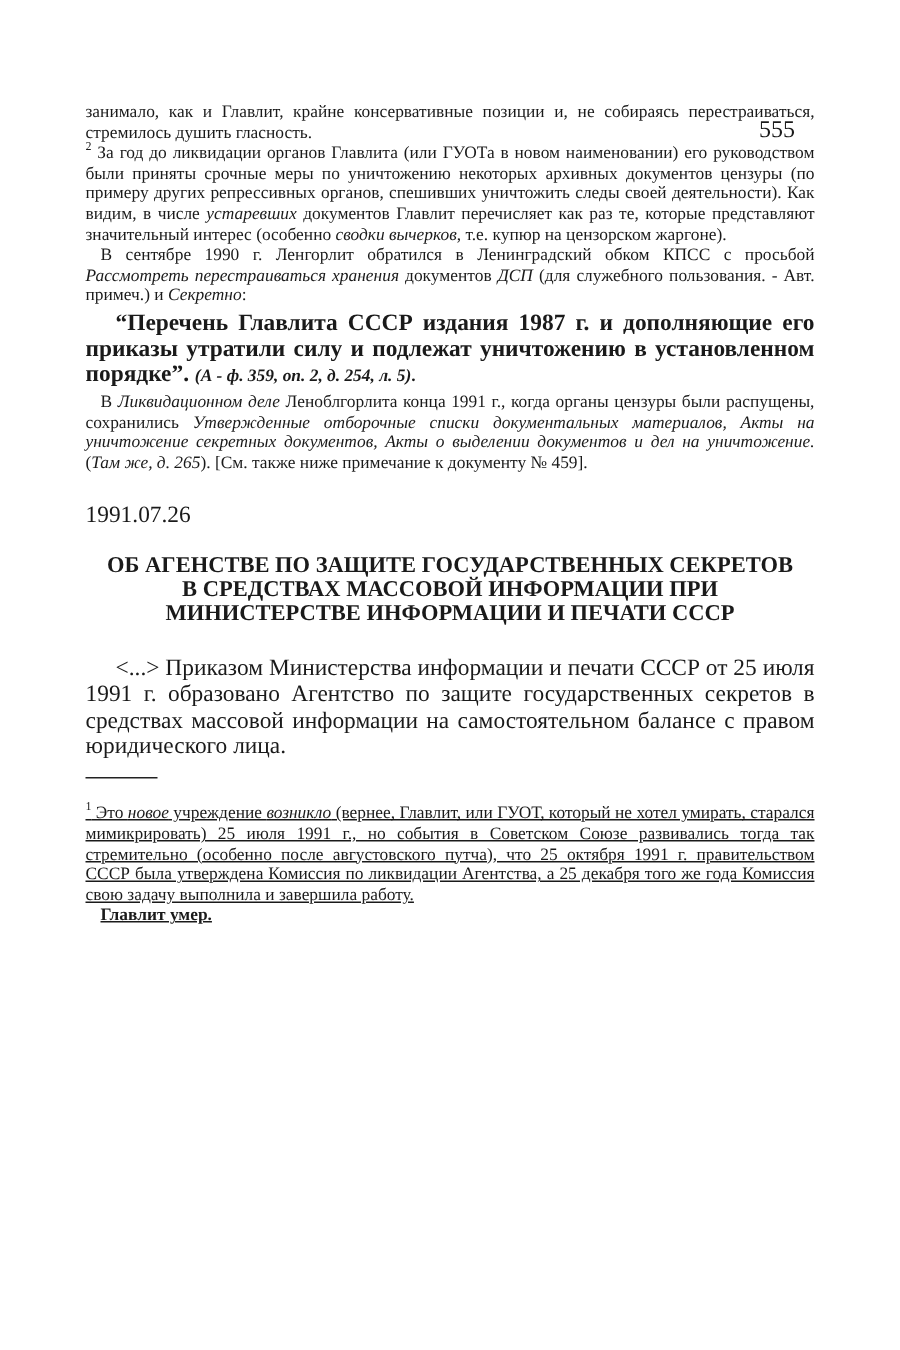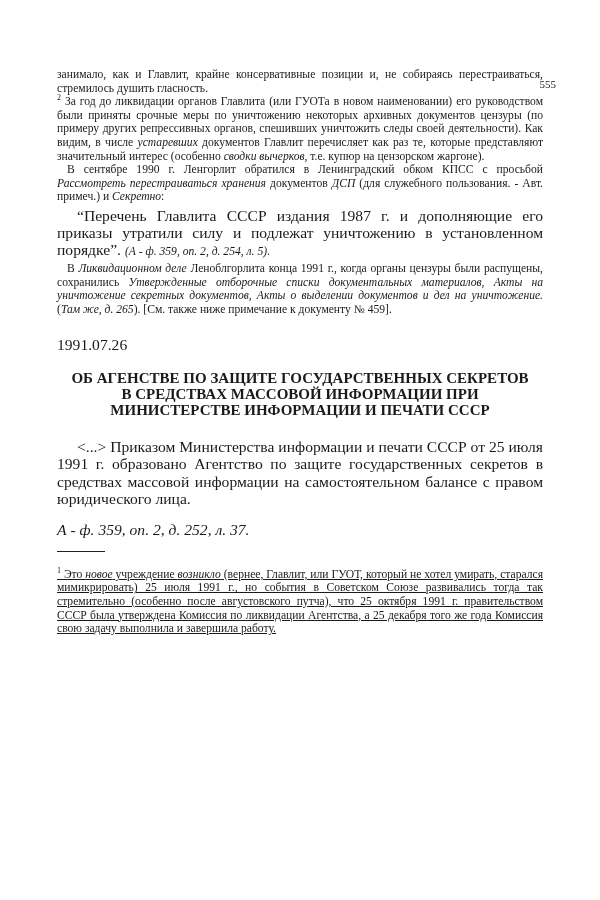--- a/index.html
+++ b/index.html
@@ -1,33 +1,33 @@
 <!DOCTYPE html>
 <html><head>
 <meta charset="utf-8">
 <style>
   html, body { margin: 0; padding: 0; background: #ffffff; }
   body { width: 600px; height: 900px; position: relative; overflow: hidden; color: #1a1a1a;
          font-family: "Liberation Serif", "DejaVu Serif", serif; }
   .page { position: absolute; left: 57px; top: 0; width: 486px; }
-  .pagenum { position: absolute; right: 44px; top: 78px; font-size: 11px; }
+  .pagenum { position: absolute; right: 70px; top: 78px; font-size: 16px; }
   .small { font-size: 11.6px; line-height: 13.6px; text-align: justify; }
   .small p { margin: 0; }
   .ind { text-indent: 10px; }
   .big { font-size: 15.6px; line-height: 17.4px; text-align: justify; }
   .big p { margin: 0; }
   .bind { text-indent: 20px; }
   i { font-style: italic; }
   .sup { font-size: 8px; vertical-align: super; line-height: 0; }
   .center { text-align: center; }
   .year { font-weight: bold; font-size: 15px; }
   .docnum { font-style: italic; font-size: 15px; }
   .title { font-weight: bold; font-size: 15px; line-height: 16px; text-align: center; }
   .rule { width: 48px; border-top: 1px solid #222; }
-  .quote { font-size: 15.6px; line-height: 17px; text-align: justify; text-indent: 20px; }
+  .quote { font-size: 15.6px; line-height: 17px; text-align: justify; text-indent: 20px; font-weight: bold; }
   .sign { padding-left: 40px; }
 </style>
 </head>
 <body>
 
 <div class="pagenum">555</div>
 
 <div class="page">
 
   <div class="small" style="margin-top:68px;">
@@ -45,21 +45,21 @@
 
 
   <div class="big" style="margin-top:20px;">1991.07.26</div>
 
   <div class="title" style="margin-top:16px; padding:0 14px;">ОБ АГЕНСТВЕ ПО ЗАЩИТЕ ГОСУДАРСТВЕННЫХ СЕКРЕТОВ В СРЕДСТВАХ МАССОВОЙ ИНФОРМАЦИИ ПРИ МИНИСТЕРСТВЕ ИНФОРМАЦИИ И ПЕЧАТИ СССР</div>
 
   <div class="big" style="margin-top:20px;">
     <p class="bind">&lt;...&gt; Приказом Министерства информации и печати СССР от 25 июля 1991 г. образовано Агентство по защите государственных секретов в средствах массовой информации на самостоятельном балансе с правом юридического лица.</p>
   </div>
 
-  <div class="big" style="margin-top:14px;"><i>А - ф. 359, оп. 2, д. 252, л. 37.</i></div>
 
   <div class="rule" style="margin-top:12px;"></div>
 
   <div class="small" style="margin-top:16px;text-decoration:underline;">
     <p><span class="sup">1</span><span> Это </span><i>новое</i><span> учреждение </span><i>возникло</i><span> (вернее, Главлит, или ГУОТ, который не хотел умирать, старался мимикрировать) 25 июля 1991 г., но события в Советском Союзе развивались тогда так стремительно (особенно после августовского путча), что 25 октября 1991 г. правительством СССР была утверждена Комиссия по ликвидации Агентства, а 25 декабря того же года Комиссия свою задачу выполнила и завершила работу.</span></p>
+    <p class="ind" style="font-weight:bold;">Главлит умер.</p>
   </div>
 
 </div>
 
 </body></html>

